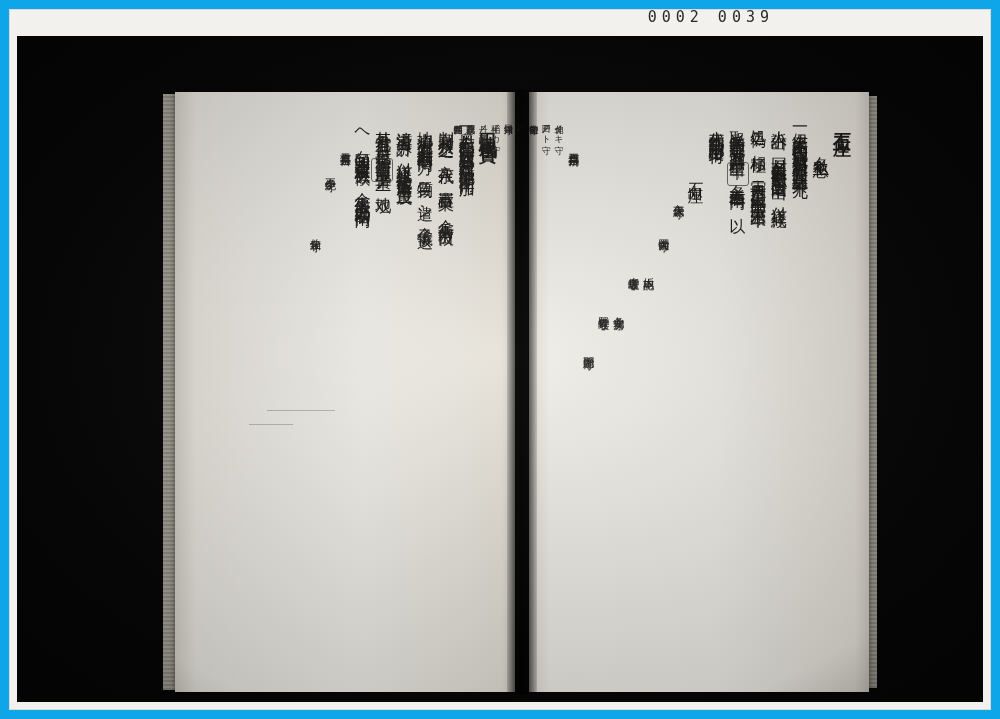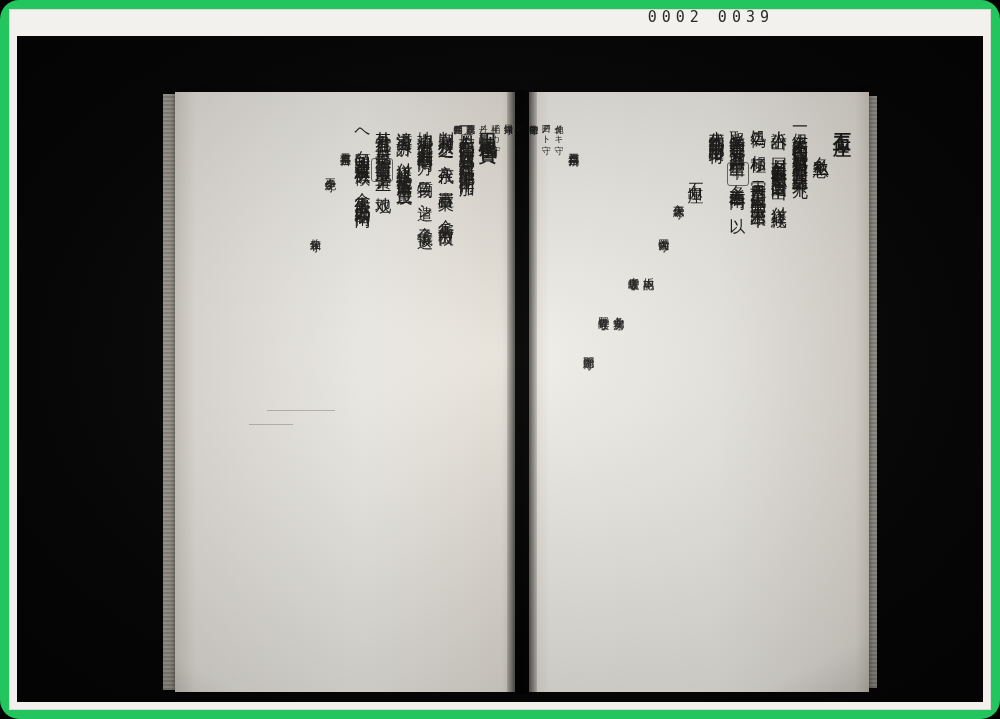--- a/index.html
+++ b/index.html
@@ -11,22 +11,21 @@
     width: 1000px;
     height: 719px;
     overflow: hidden;
     font-family: "DejaVu Sans", sans-serif;
   }
   
   #scan {
     position: relative;
     width: 1000px;
     height: 719px;
-    background: #22c55e;
-    border-radius: 19px;
+    background: #0ea5e9;
   }
   
   #film {
     position: absolute;
     left: 9px;
     top: 9px;
     width: 982px;
     height: 701px;
     background: #f2f1ee;
     box-shadow: inset 0 0 0 1px #dcdad5;

